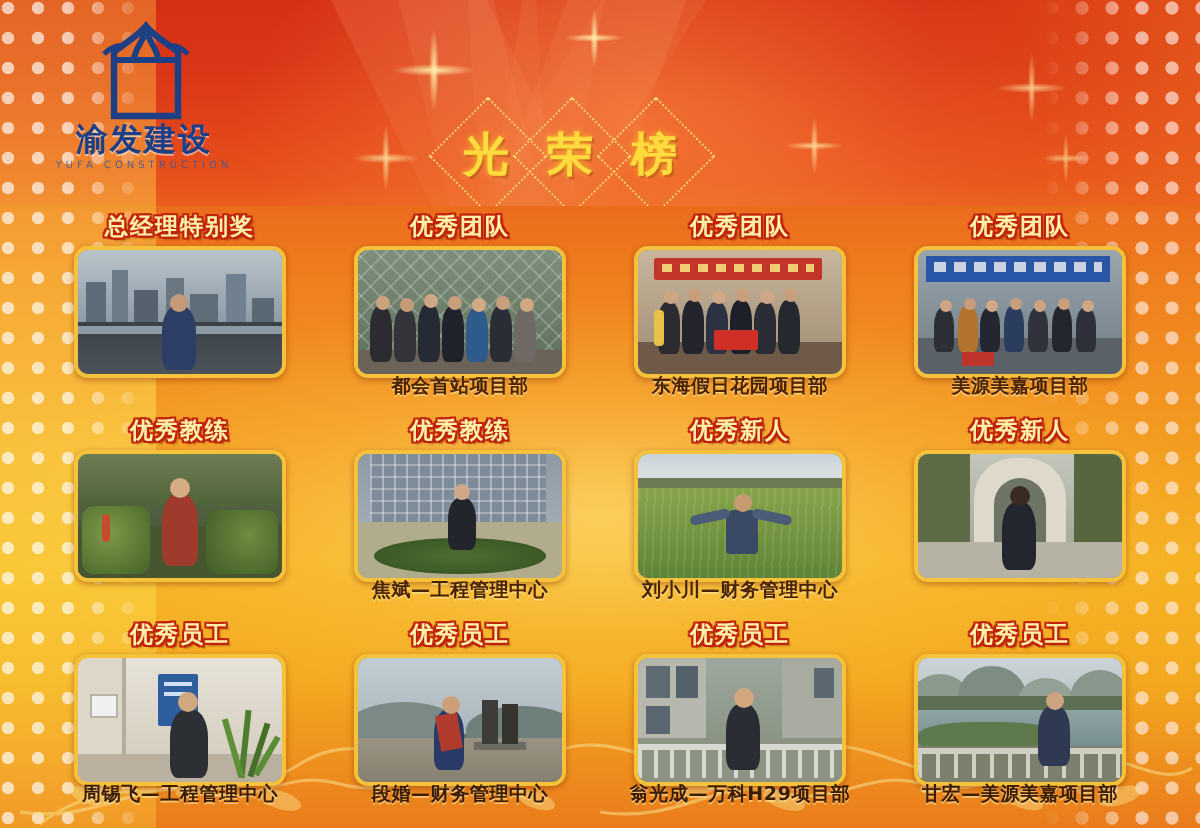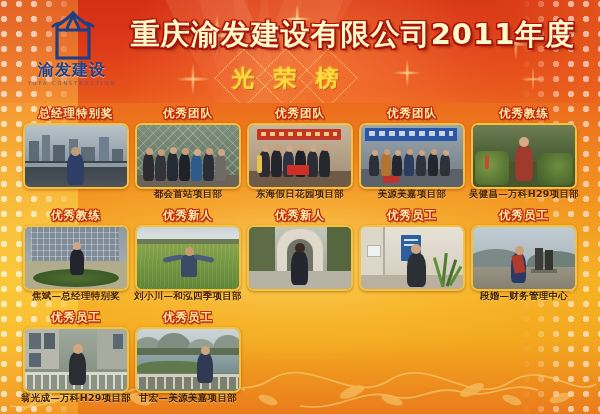--- a/index.html
+++ b/index.html
@@ -113,21 +113,21 @@
 
   
   .floral{
     position:absolute;left:0;bottom:0;width:600px;height:52px;z-index:4;opacity:.55;
     pointer-events:none;
   }
 
   
   .grid{
     position:absolute;left:20px;top:104px;width:560px;height:306px;z-index:5;
-    display:grid;grid-template-columns:repeat(5,1fr);grid-template-rows:repeat(3,1fr);
+    display:grid;grid-template-columns:repeat(4,1fr);grid-template-rows:repeat(3,1fr);
   }
   .cell{position:relative;}
   .cell-title{
     position:absolute;left:0;top:2px;width:100%;text-align:center;
     font-size:11.5px;font-weight:bold;color:#fff0a8;letter-spacing:1px;line-height:14px;
     text-shadow:
       -1px 0 #c0230c, 1px 0 #c0230c, 0 -1px #c0230c, 0 1px #c0230c,
       -1px -1px #c0230c, 1px -1px #c0230c, -1px 1px #c0230c, 1px 1px #c0230c,
       1.5px 1.5px 1px rgba(120,25,0,.5);
   }
@@ -181,21 +181,20 @@
         <path d="M25 3 C21 8 14 12 9 16 L9 48 L41 48 L41 16 C36 12 29 8 25 3 Z" fill="none" stroke="#1d3f85" stroke-width="3.2"></path>
         <path d="M25 3 C25 10 31 14 31 20 L19 20 C19 14 25 10 25 3 Z" fill="none" stroke="#1d3f85" stroke-width="3"></path>
         <path d="M9 20 L19 20 M31 20 L41 20" stroke="#1d3f85" stroke-width="3"></path>
         <path d="M4 17 C8 13 12 12 14 14" fill="none" stroke="#1d3f85" stroke-width="2.6"></path>
         <path d="M46 17 C42 13 38 12 36 14" fill="none" stroke="#1d3f85" stroke-width="2.6"></path>
       </svg>
       <div class="logo-text">渝发建设</div>
       <div class="logo-sub">YUFA CONSTRUCTION</div>
     </div>
 
-    <div class="title">重庆渝发建设有限公司2011年度</div>
 
     <div class="honor-row">
       <div class="dia">
           <span>光</span>
         </div>
       <div class="dia">
           <span>荣</span>
         </div>
       <div class="dia">
           <span>榜</span>
@@ -343,56 +342,55 @@
           <div style="position:absolute;inset:0;background:linear-gradient(180deg,#5d6a4a,#3f5232);"></div>
           <div style="position:absolute;left:0;top:0;width:100%;height:26px;background:linear-gradient(180deg,#6f7d55,#4f6338);"></div>
           <div style="position:absolute;left:0;bottom:0;width:100%;height:26px;background:#47562f;"></div>
           <div style="position:absolute;left:2px;top:26px;width:34px;height:34px;background:radial-gradient(circle at 40% 40%,#7d9a48,#46622a);border-radius:6px;"></div>
           <div style="position:absolute;left:64px;top:28px;width:36px;height:32px;background:radial-gradient(circle at 60% 40%,#6f8c41,#3f5a26);border-radius:6px;"></div>
           <div style="position:absolute;left:12px;top:30px;width:4px;height:14px;background:#c84b2c;border-radius:2px;"></div>
           <div class="person" style="left:42px;bottom:6px;width:18px;height:36px;background:#9e3b2c;"></div>
           <div class="head" style="left:46px;bottom:40px;width:10px;height:10px;background:#d6ac86;"></div>
         </div>
       </div>
-      <div class="cell-caption">吴健昌—万科H29项目部</div>
     </div>
 
     <div class="cell">
       <div class="cell-title">优秀教练</div>
       <div class="photo-frame">
         <div class="photo">
           <div style="position:absolute;inset:0;background:linear-gradient(180deg,#8e9aa4,#aeb7bd);"></div>
           <div style="position:absolute;left:6px;top:0;width:88px;height:36px;background:#7e8c99;"></div>
           <div style="position:absolute;left:6px;top:0;width:88px;height:36px;background:
                repeating-linear-gradient(90deg,rgba(255,255,255,.35) 0 1px,rgba(0,0,0,0) 1px 6px),
                repeating-linear-gradient(0deg,rgba(255,255,255,.3) 0 1px,rgba(0,0,0,0) 1px 6px);"></div>
           <div style="position:absolute;left:0;bottom:0;width:100%;height:28px;background:#b0ac8c;"></div>
           <div style="position:absolute;left:8px;bottom:2px;width:86px;height:18px;background:radial-gradient(ellipse at 50% 50%,#4f6d33,#35501f);border-radius:50%;"></div>
           <div class="person" style="left:45px;bottom:14px;width:14px;height:26px;background:#23252c;"></div>
           <div class="head" style="left:48px;bottom:39px;width:8px;height:8px;background:#cfa686;"></div>
         </div>
       </div>
-      <div class="cell-caption">焦斌—总经理特别奖</div>
+      <div class="cell-caption">焦斌—工程管理中心</div>
     </div>
 
     <div class="cell">
       <div class="cell-title">优秀新人</div>
       <div class="photo-frame">
         <div class="photo">
           <div class="sky" style="height:24%;background:linear-gradient(180deg,#c9d3d9,#dfe4e2);"></div>
           <div style="position:absolute;left:0;top:20%;width:100%;height:10%;background:#6c7a56;"></div>
           <div class="ground" style="height:72%;background:linear-gradient(180deg,#87a44b,#5f8436);"></div>
           <div style="position:absolute;inset:28% 0 0 0;background:repeating-linear-gradient(92deg,rgba(255,255,255,.09) 0 1px,rgba(0,0,0,0) 1px 4px);"></div>
           <div style="position:absolute;left:44px;bottom:12px;width:16px;height:22px;background:#3b4a64;border-radius:4px 4px 2px 2px;"></div>
           <div style="position:absolute;left:26px;bottom:28px;width:20px;height:5px;background:#4a5c78;transform:rotate(-12deg);border-radius:3px;"></div>
           <div style="position:absolute;left:57px;bottom:28px;width:20px;height:5px;background:#4a5c78;transform:rotate(12deg);border-radius:3px;"></div>
           <div class="head" style="left:48px;bottom:33px;width:9px;height:9px;background:#c89a72;"></div>
         </div>
       </div>
-      <div class="cell-caption">刘小川—和泓四季项目部</div>
+      <div class="cell-caption">刘小川—财务管理中心</div>
     </div>
 
     <div class="cell">
       <div class="cell-title">优秀新人</div>
       <div class="photo-frame">
         <div class="photo">
           <div style="position:absolute;inset:0;background:linear-gradient(180deg,#c3c6bb,#9ba08f);"></div>
           <div style="position:absolute;left:28px;top:2px;width:46px;height:44px;background:#ded9cb;border-radius:20px 20px 0 0;"></div>
           <div style="position:absolute;left:38px;top:12px;width:26px;height:36px;background:#6f7566;border-radius:13px 13px 0 0;"></div>
           <div style="position:absolute;left:0;top:0;width:26px;height:44px;background:#5d6b46;"></div>
@@ -419,20 +417,21 @@
           <div class="person" style="left:46px;bottom:2px;width:19px;height:34px;background:#2c2f33;"></div>
           <div class="head" style="left:50px;bottom:35px;width:10px;height:10px;background:#d0a77f;"></div>
           <div style="position:absolute;left:70px;bottom:2px;width:30px;height:36px;">
             <div style="position:absolute;left:12px;bottom:0;width:3px;height:34px;background:#4f7d2f;transform:rotate(6deg);"></div>
             <div style="position:absolute;left:6px;bottom:0;width:3px;height:30px;background:#5f9038;transform:rotate(-16deg);"></div>
             <div style="position:absolute;left:19px;bottom:0;width:3px;height:28px;background:#456f28;transform:rotate(18deg);"></div>
             <div style="position:absolute;left:23px;bottom:0;width:3px;height:22px;background:#5a8c34;transform:rotate(30deg);"></div>
           </div>
         </div>
       </div>
+      <div class="cell-caption light">周锡飞—工程管理中心</div>
     </div>
 
     <div class="cell">
       <div class="cell-title">优秀员工</div>
       <div class="photo-frame">
         <div class="photo">
           <div class="sky" style="height:62%;background:linear-gradient(180deg,#c2ccd3,#aab6bd);"></div>
           <div style="position:absolute;left:-6px;top:22px;width:58px;height:26px;background:#7b8a86;border-radius:50% 50% 0 0;"></div>
           <div style="position:absolute;right:-8px;top:24px;width:56px;height:24px;background:#6f807b;border-radius:50% 50% 0 0;"></div>
           <div class="ground" style="height:36%;background:linear-gradient(180deg,#9a9383,#85806f);"></div>

